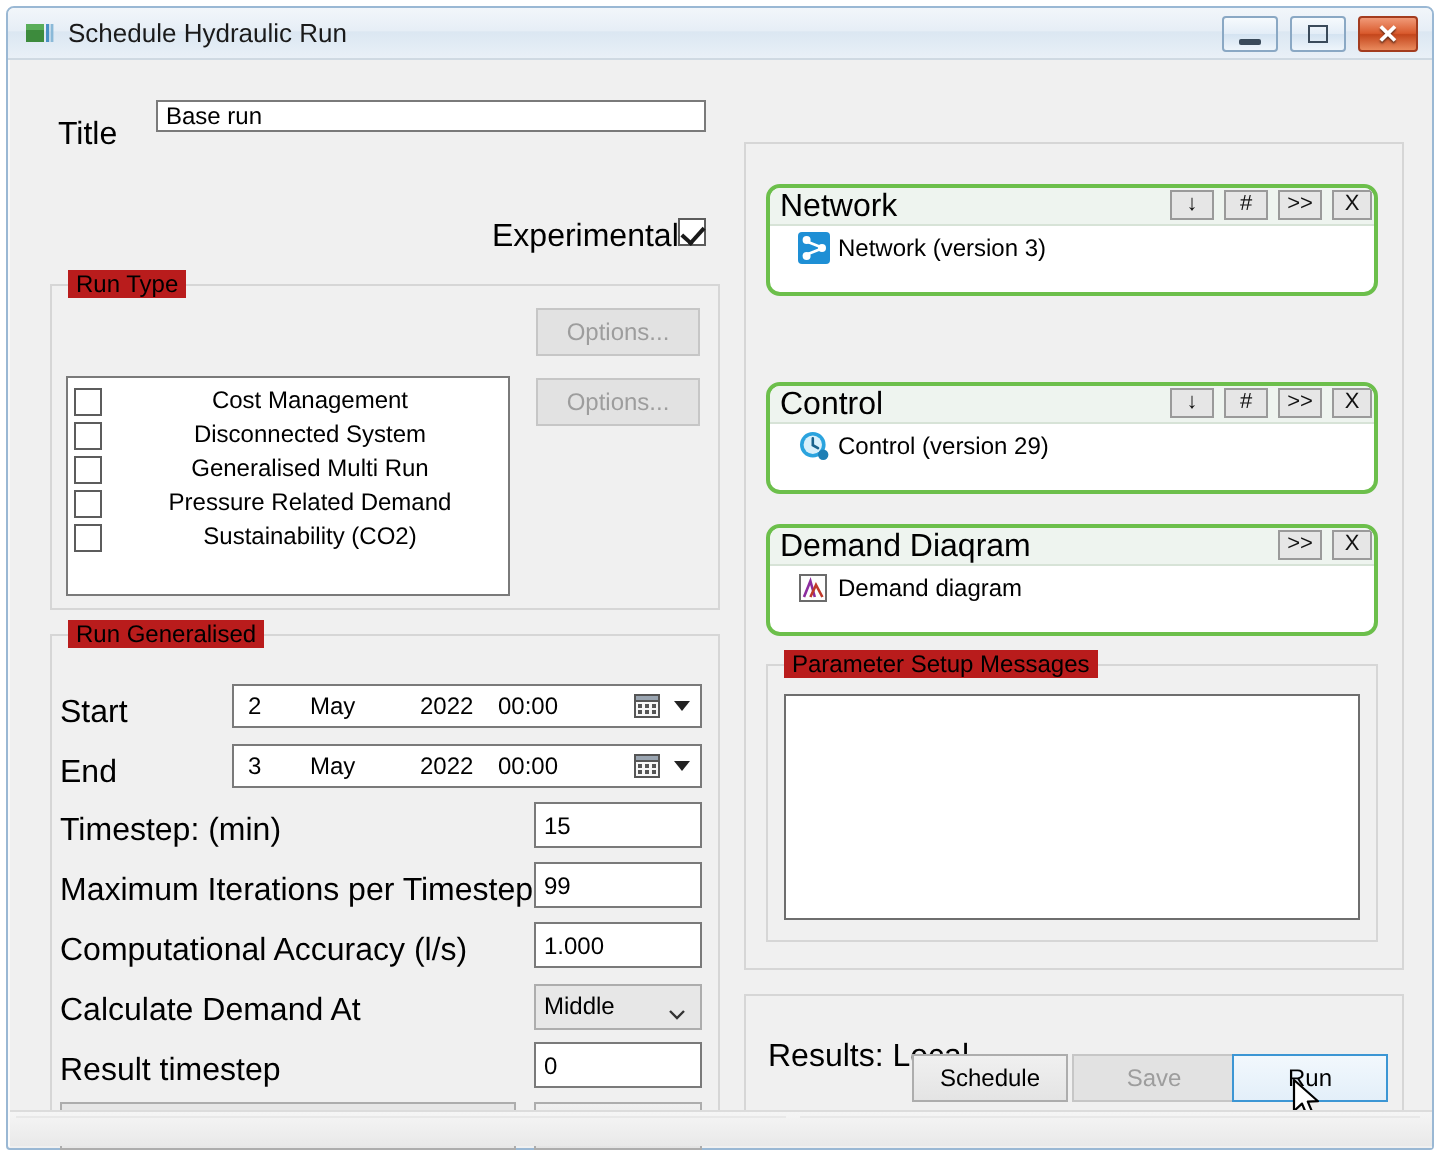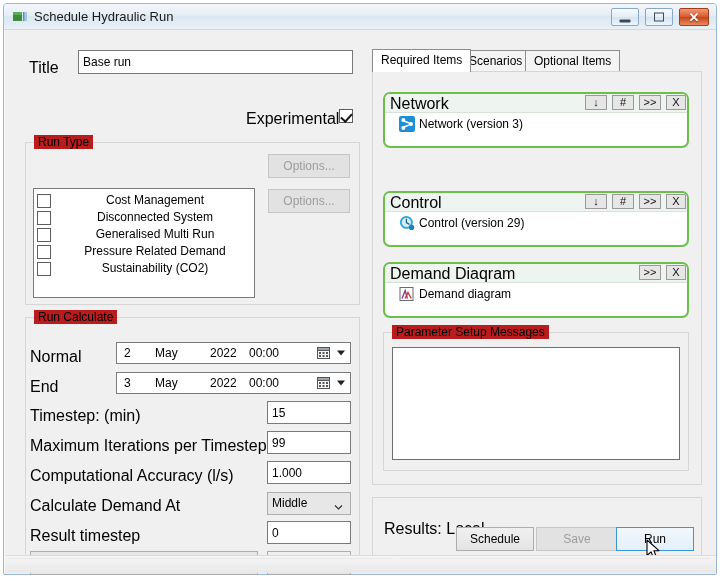--- a/index.html
+++ b/index.html
@@ -198,21 +198,21 @@
       <span class="glyph max-glyph"></span>
     </div>
     <div class="winbtn" id="btn-close">
       <span class="glyph close-glyph">✕</span>
     </div>
   </div>
 
   <div class="client">
 
     <span class="lbl" style="left:24px;top:29px;">Title</span>
-    <input class="txtbox" style="left: 73px; top: 20px; width: 275px; height: 24px;" type="text" value="Base run">
+    <input class="txtbox" style="left: 73px; top: 20px; width: 275px; height: 16px;" type="text" value="Base run">
 
     <span class="lbl" style="left:241px;top:80px;">Experimental</span>
     <div class="cbx checked" style="left:334px;top:79px;"></div>
 
     <div class="group" style="left:20px;top:112px;width:335px;height:163px;">
       <span class="gtitle">Run Type</span>
     </div>
 
     <div class="btn disabled" style="left:263px;top:124px;width:82px;height:24px;">Options...</div>
 
@@ -235,24 +235,24 @@
       </div>
       <div class="listrow">
         <div class="cbx"></div>
         <span>Sustainability (CO2)</span>
       </div>
     </div>
 
     <div class="btn disabled" style="left:263px;top:159px;width:82px;height:24px;">Options...</div>
 
     <div class="group" style="left:20px;top:287px;width:335px;height:240px;">
-      <span class="gtitle">Run Calculate</span>
-    </div>
-
-    <span class="lbl" style="left:25px;top:318px;">Normal</span>
+      <span class="gtitle">Run Generalised</span>
+    </div>
+
+    <span class="lbl" style="left:25px;top:318px;">Start</span>
     <div class="datefield" style="left:111px;top:312px;width:235px;height:22px;">
       <span class="seg" style="left:7px;">2</span>
       <span class="seg" style="left:38px;">May</span>
       <span class="seg" style="left:93px;">2022</span>
       <span class="seg" style="left:132px;">00:00</span>
       <span class="cal">
         <svg width="14" height="14" viewBox="0 0 14 14">
           <rect x="0.5" y="1.5" width="12" height="11" fill="#f7f7f7" stroke="#555"></rect>
           <rect x="0.5" y="1.5" width="12" height="3" fill="#9aa5b1" stroke="#555"></rect>
           <g fill="#555">
@@ -316,31 +316,20 @@
     <div class="combo" style="left:25px;top:521px;width:228px;height:24px;line-height:18px;">
       <span>Validation</span>
       <span class="chev">
         <svg width="9" height="9" viewBox="0 0 9 9">
             <path d="M1 3 L4.5 6.5 L8 3" stroke="#333" stroke-width="1.2" fill="none"></path>
           </svg>
       </span>
     </div>
     <div class="btn" style="left:262px;top:521px;width:84px;height:24px;">Options...</div>
 
-    <div class="tabstrip" style="left:367px;top:20px;width:330px;">
-      <div class="tab active" style="left:0;top:-1px;">
-        <span>Required Items</span>
-      </div>
-      <div class="tab" style="left:88px;">
-        <span>Scenarios</span>
-      </div>
-      <div class="tab" style="left:153px;">
-        <span>Optional Items</span>
-      </div>
-    </div>
 
     <div class="tabpage" style="left:367px;top:41px;width:330px;height:414px;"></div>
 
     <div class="itembox" style="left:378px;top:62px;width:306px;height:56px;">
       <div class="head">
         <span class="htxt">Network</span>
         <div class="minibtn" style="left:200px;width:22px;">↓</div>
         <div class="minibtn" style="left:227px;width:22px;">#</div>
         <div class="minibtn" style="left:254px;width:22px;">&gt;&gt;</div>
         <div class="minibtn" style="left:281px;width:20px;">X</div>

